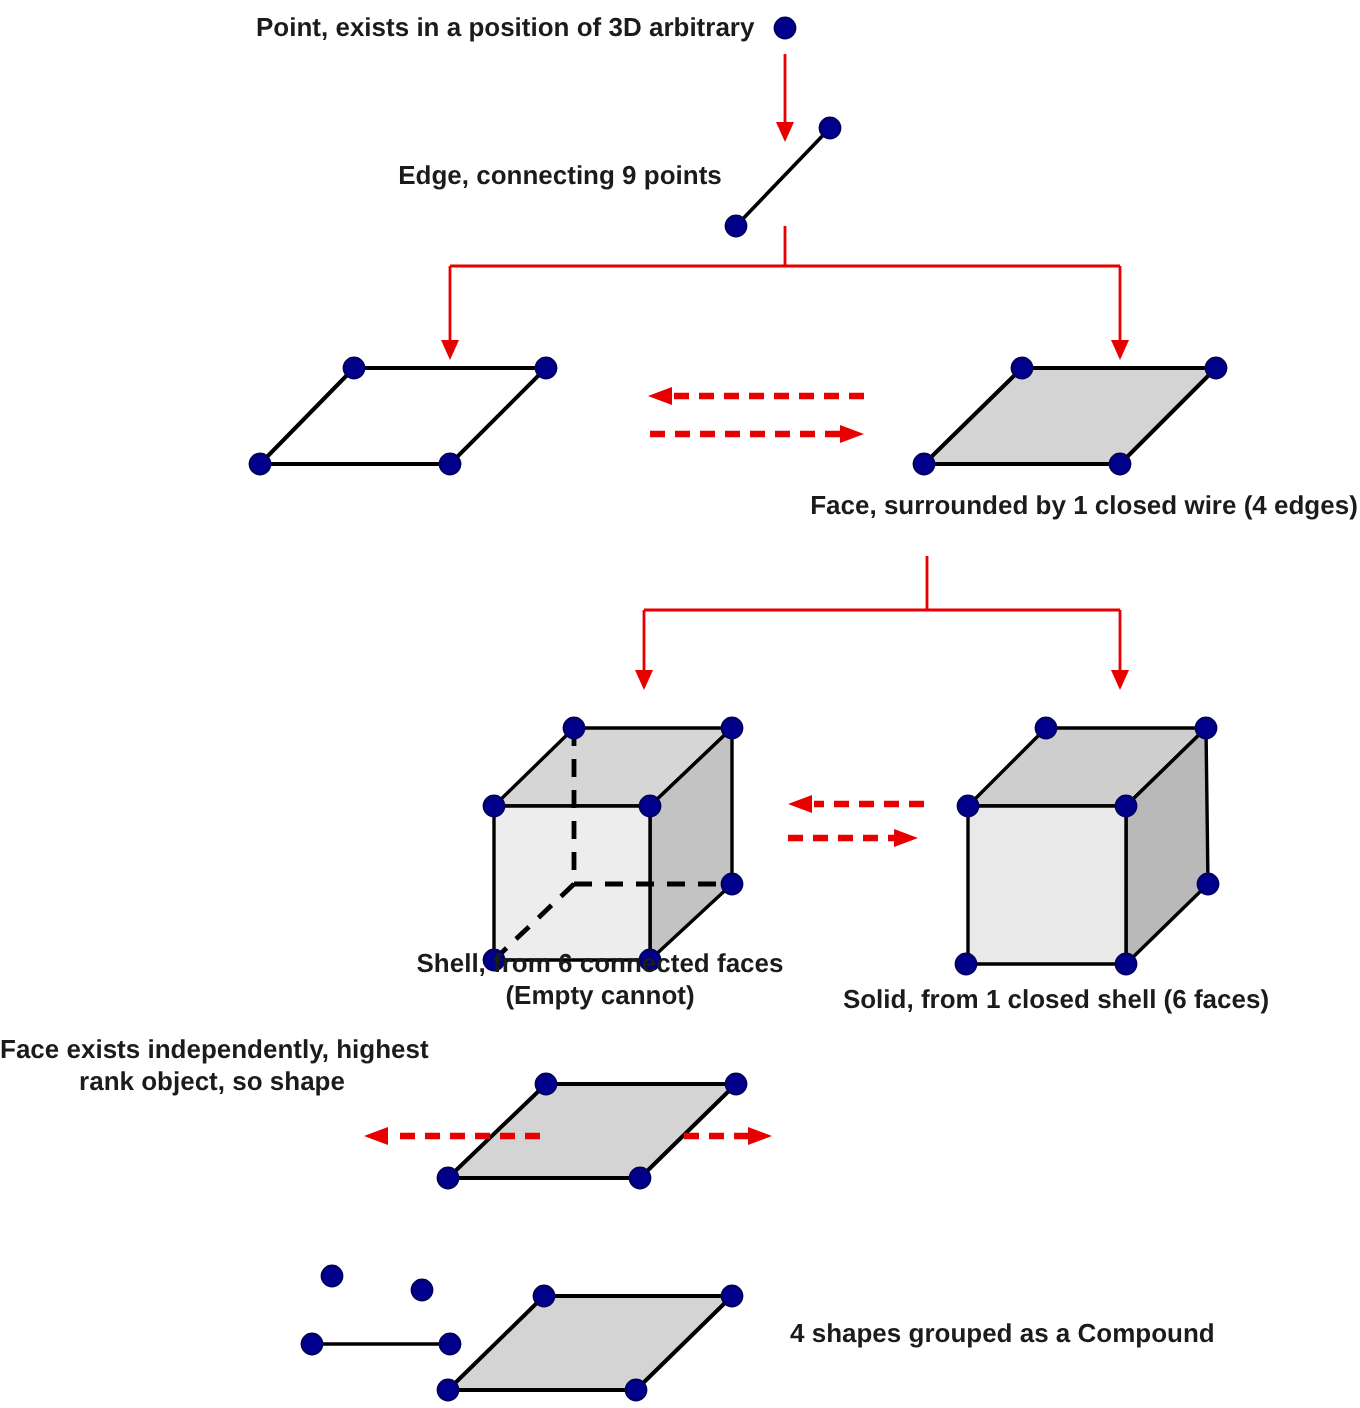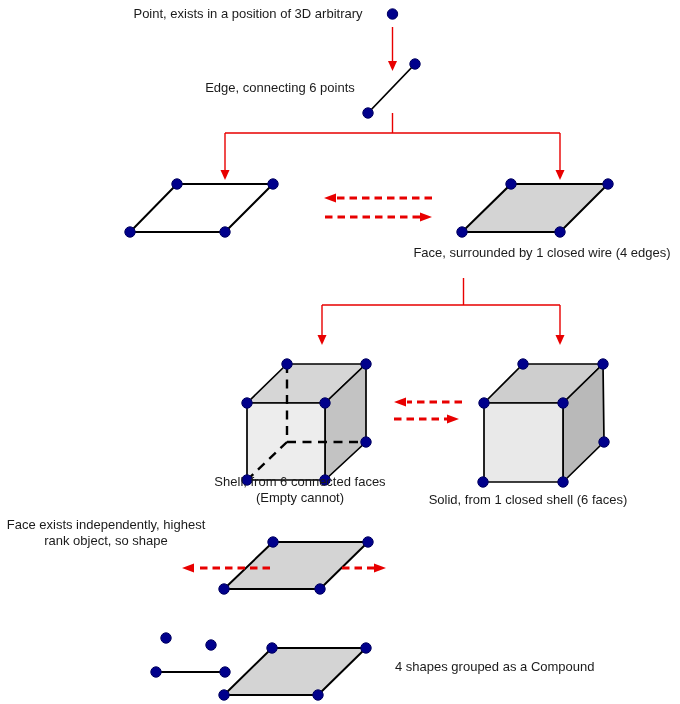--- a/index.html
+++ b/index.html
@@ -2,21 +2,21 @@
 <html style="--background: #ffffff; --text: #1b1b1b; --vertex-dot: #00008c; --vertex-dot-edge: #000060; --line-black: #000000; --arrow-red: #e80000; --face-fill: #d4d4d4; --shell-top: #d6d6d6; --shell-side: #c3c3c3; --shell-front: #ededed; --solid-top: #cecece; --solid-side: #b9b9b9; --solid-front: #e9e9e9;"><head>
 <meta charset="utf-8">
 <style>
   html,body{margin:0;padding:0;}
   body{
     width:680px;height:704px;
     background:var(--background,#fff);
     font-family:"Liberation Sans","DejaVu Sans",sans-serif;
     overflow:hidden;
   }
-  .canvas{position:relative;width:680px;height:704px;background:var(--background,#fff);}
+  .canvas{position:relative;width:680px;height:704px;background:var(--background,#fff);font-weight:bold;}
   .canvas svg{position:absolute;left:0;top:0;}
   .lbl{
     position:absolute;
     font-size:13px;line-height:16px;
     color:var(--text,#1b1b1b);
     white-space:nowrap;
   }
   .center{text-align:center;}
   
   .vdot{fill:var(--vertex-dot,#00008c);stroke:var(--vertex-dot-edge,#000060);stroke-width:1;}
@@ -146,21 +146,21 @@
       <polygon class="face-poly" points="272,648 366,648 318,695 224,695"></polygon>
       <circle class="vdot" cx="272" cy="648" r="5.2"></circle>
       <circle class="vdot" cx="366" cy="648" r="5.2"></circle>
       <circle class="vdot" cx="318" cy="695" r="5.2"></circle>
       <circle class="vdot" cx="224" cy="695" r="5.2"></circle>
     </g>
   </svg>
 
   <div class="lbl center" style="left:128px;top:6px;width:240px;">Point, exists in a position of 3D arbitrary</div>
 
-  <div class="lbl center" style="left:180px;top:80px;width:200px;">Edge, connecting 6 points</div>
+  <div class="lbl center" style="left:180px;top:80px;width:200px;">Edge, connecting 9 points</div>
 
 
   <div class="lbl center" style="left:402px;top:245px;width:280px;">Face, surrounded by 1 closed wire (4 edges)</div>
 
   <div class="lbl center" style="left:190px;top:474px;width:220px;">
     <div>Shell, from 6 connected faces</div>
     <div>(Empty cannot)</div>
   </div>
 
   <div class="lbl center" style="left:408px;top:492px;width:240px;">

